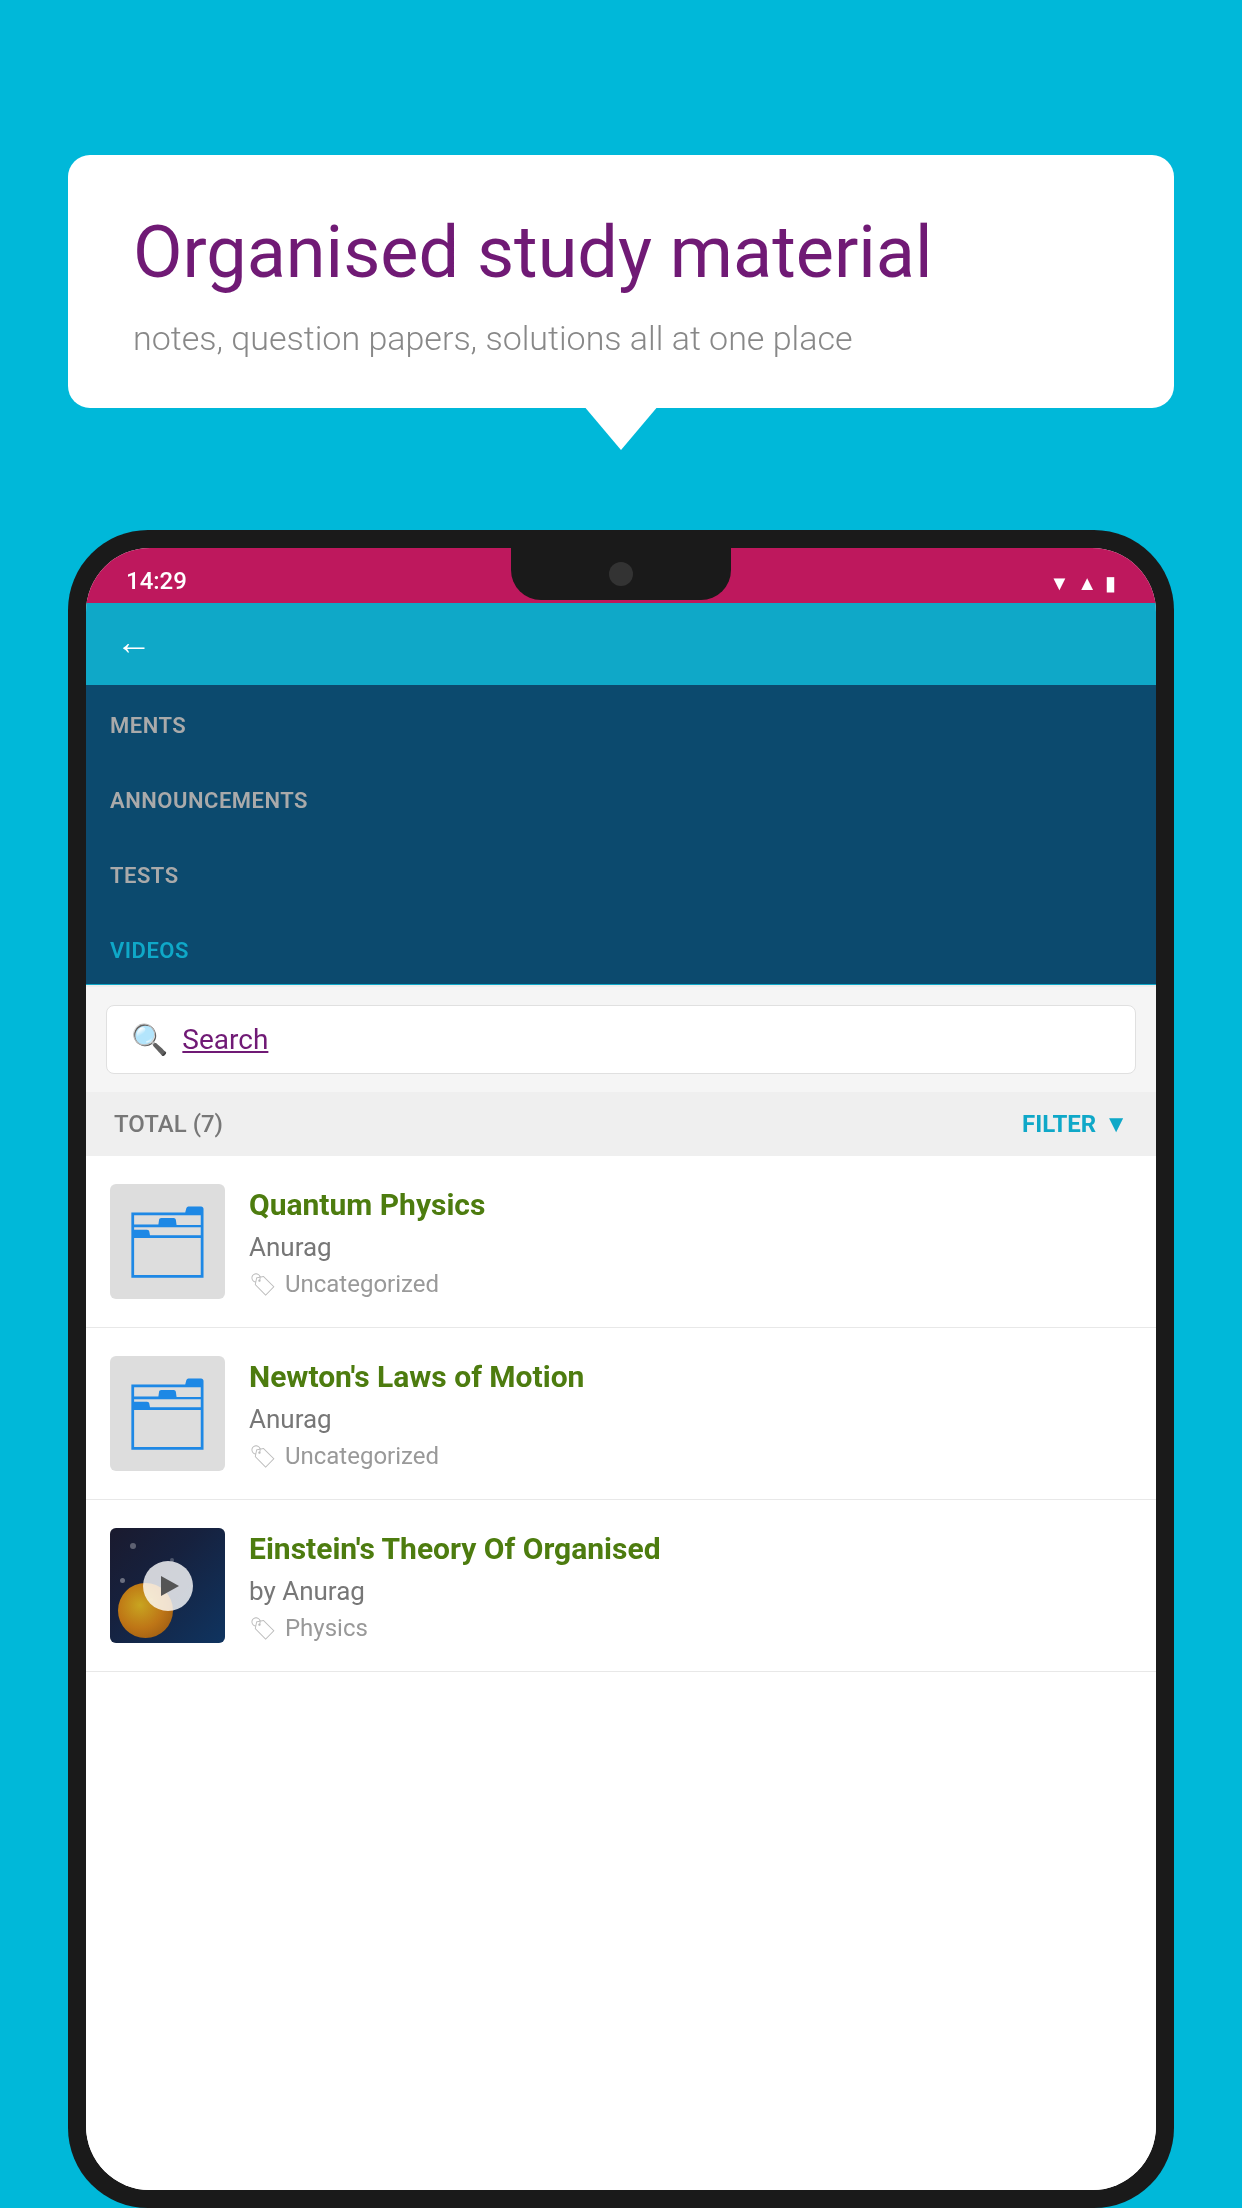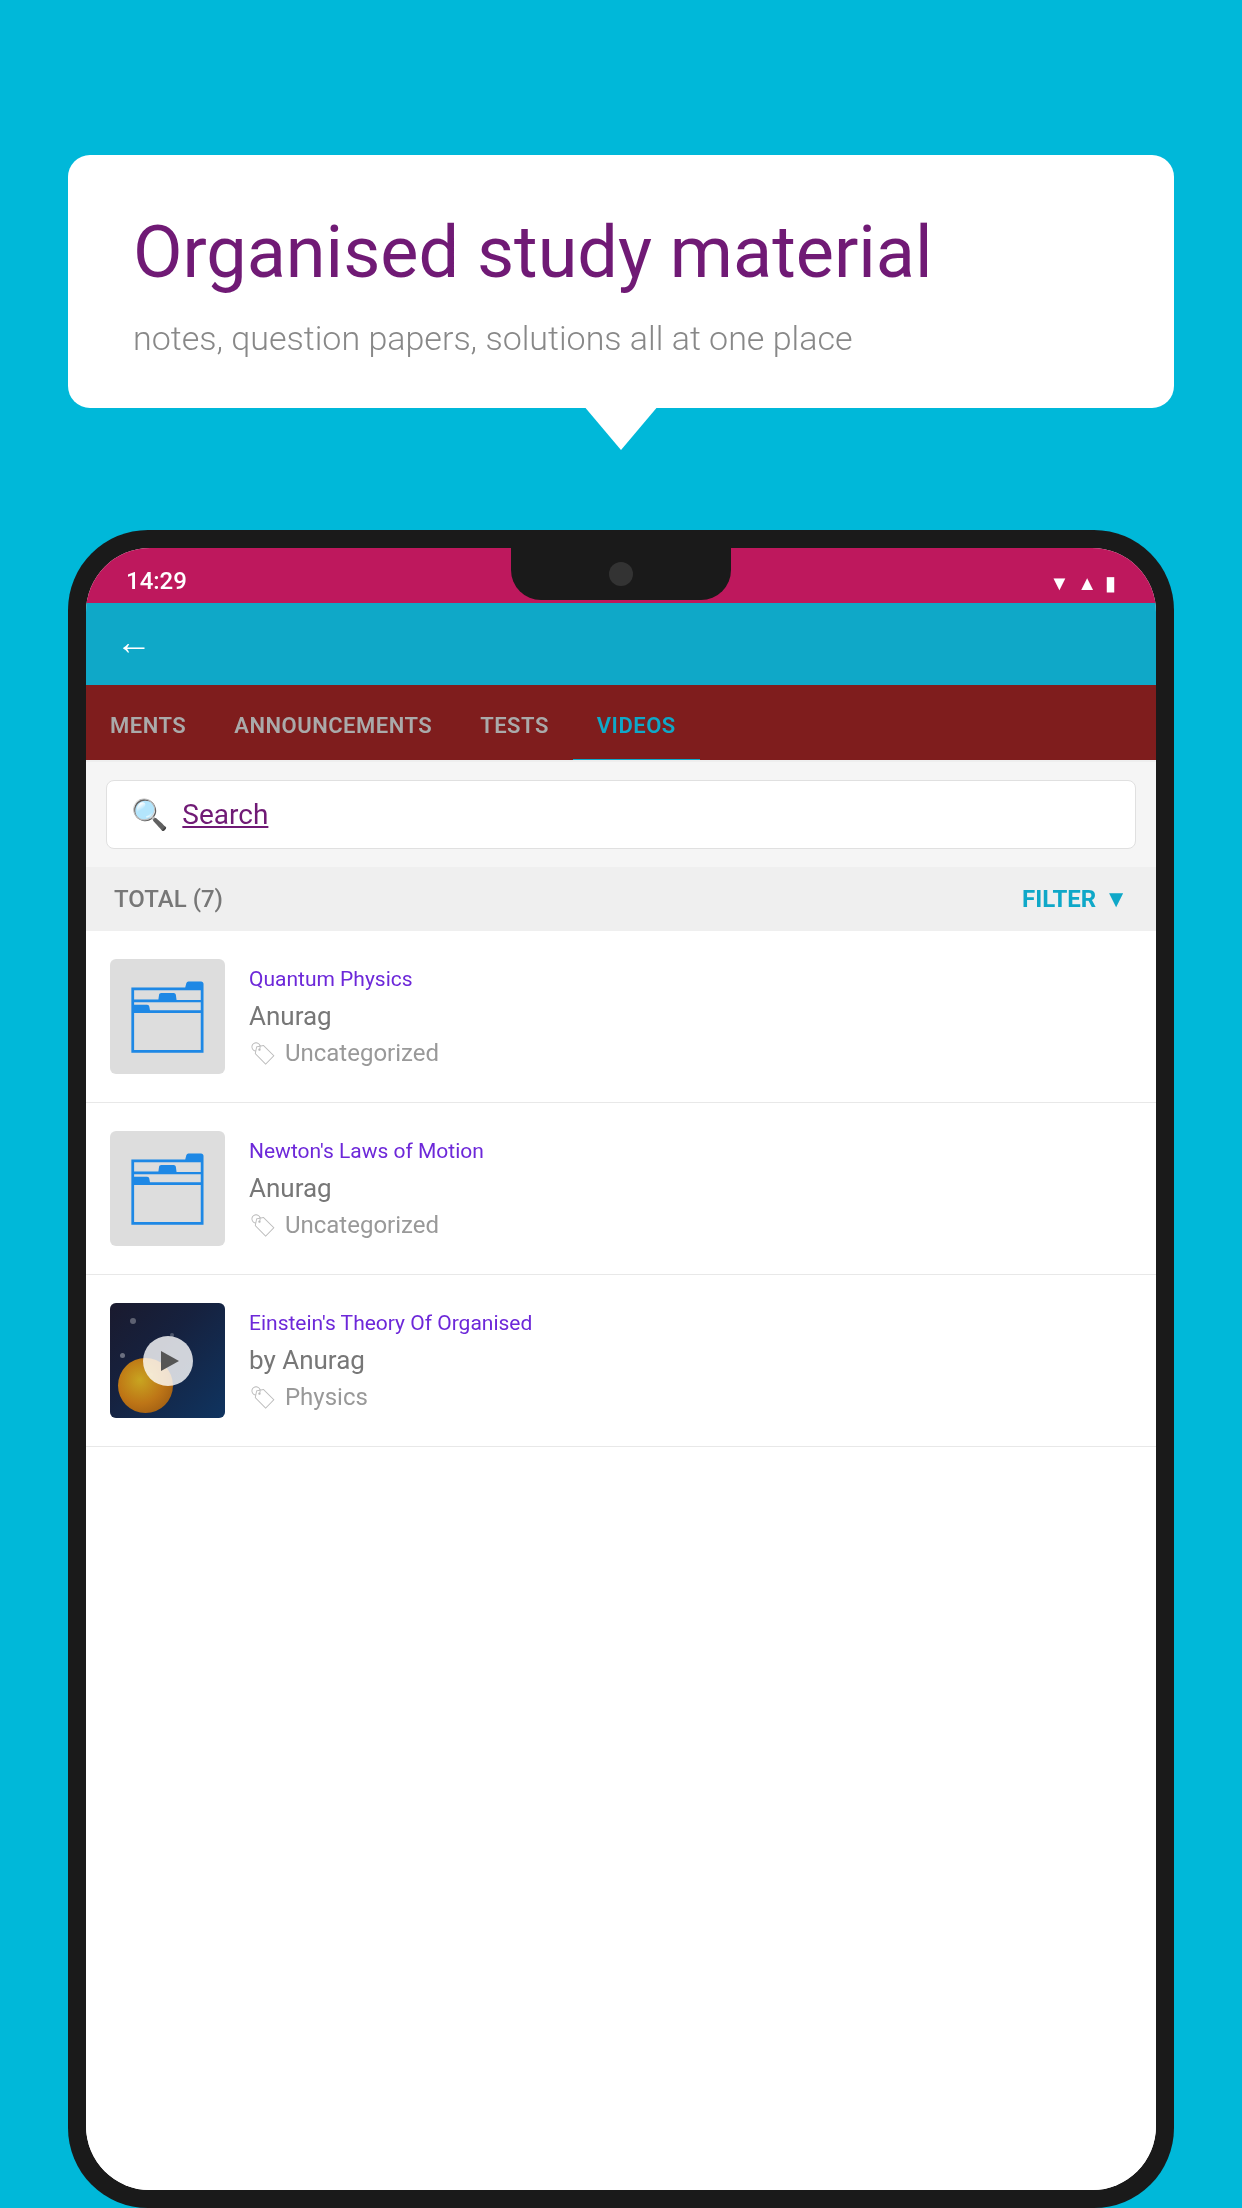--- a/index.html
+++ b/index.html
@@ -141,24 +141,25 @@
       font-weight: 700;
     }
     .header-subtitle {
       color: rgba(255,255,255,0.85);
       font-size: 24px;
       margin-top: 4px;
     }
 
     
     .tabs-bar {
-      background: #7f1d1d;
+      background: #0c4a6e;
       display: flex;
       border-bottom: 2px solid #eee;
       overflow-x: auto;
+      flex-direction: column;
     }
     .tab-item {
       padding: 28px 24px 22px 24px;
       font-size: 22px;
       font-weight: 600;
       color: #aaa;
       letter-spacing: 0.5px;
       white-space: nowrap;
       position: relative;
     }
@@ -278,23 +279,23 @@
       height: 0;
       border-top: 10px solid transparent;
       border-bottom: 10px solid transparent;
       border-left: 18px solid #555;
       margin-left: 4px;
     }
     .video-info {
       flex: 1;
     }
     .video-title {
-      font-size: 21px;
-      font-weight: 400;
-      color: #6d28d9;
+      font-size: 30px;
+      font-weight: 700;
+      color: #4d7c0f;
       margin-bottom: 8px;
       line-height: 1.3;
     }
     .video-author {
       font-size: 26px;
       color: #777;
       margin-bottom: 8px;
     }
     .video-tag {
       display: flex;

